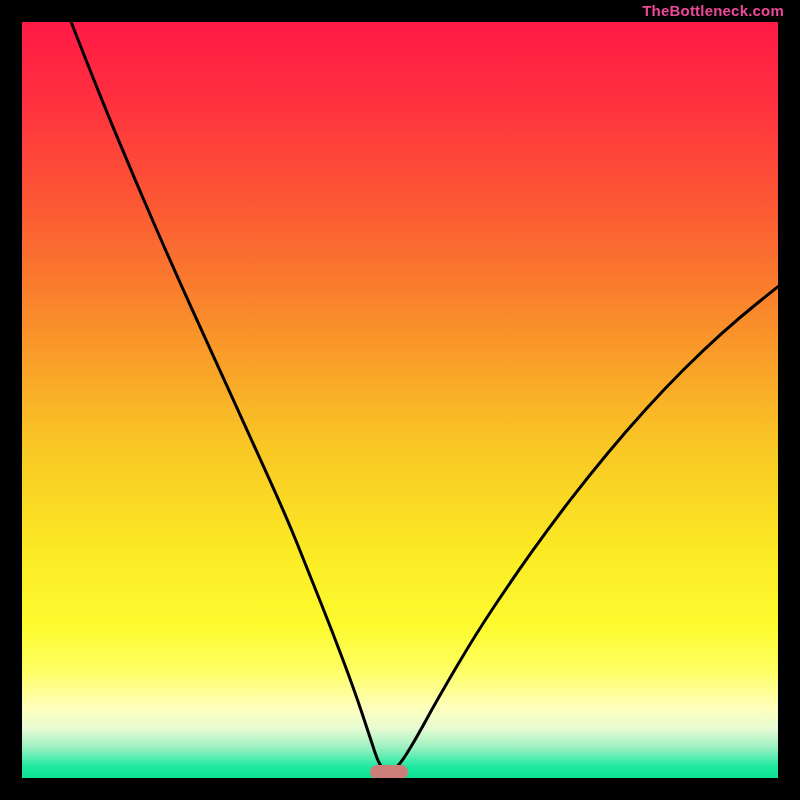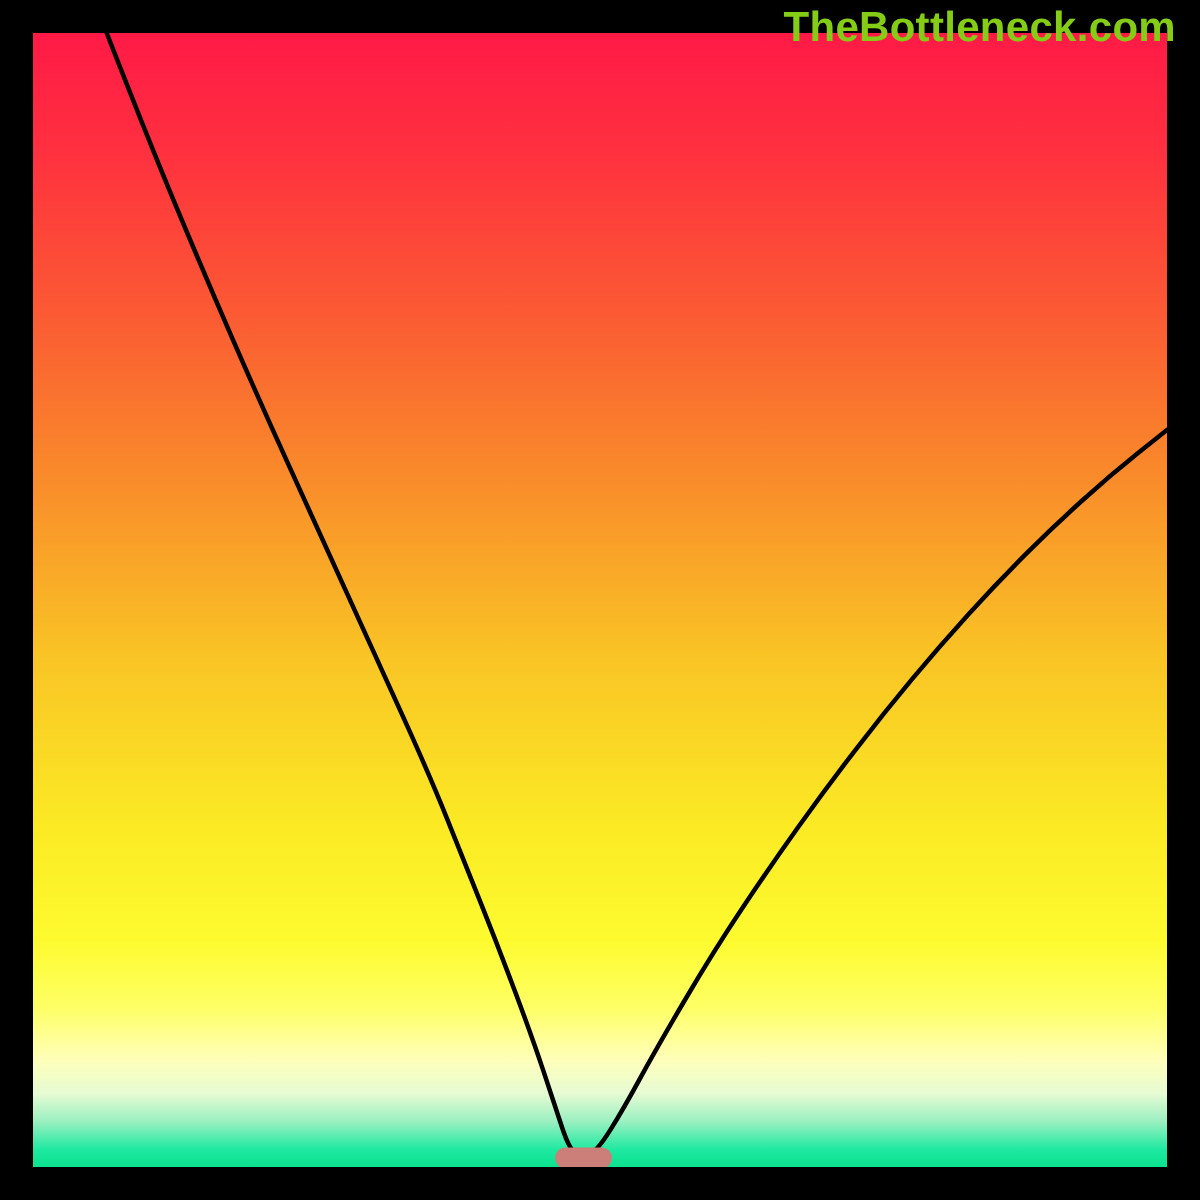--- a/index.html
+++ b/index.html
@@ -46,23 +46,23 @@
     height: 14px;
     border-radius: 7px;
     background: #cb7f78;
     transform: translate(-50%, -50%);
   }
   .watermark {
     position: absolute;
     top: 2px;
     right: 16px;
     font-family: Arial, Helvetica, sans-serif;
-    font-size: 28px;
+    font-size: 15px;
     font-weight: bold;
-    color: #84cc16;
+    color: #ec4899;
     letter-spacing: 0.2px;
     user-select: none;
   }
 </style>
 </head>
 <body>
 
 <div class="frame">
   <div class="plot-area">
 

